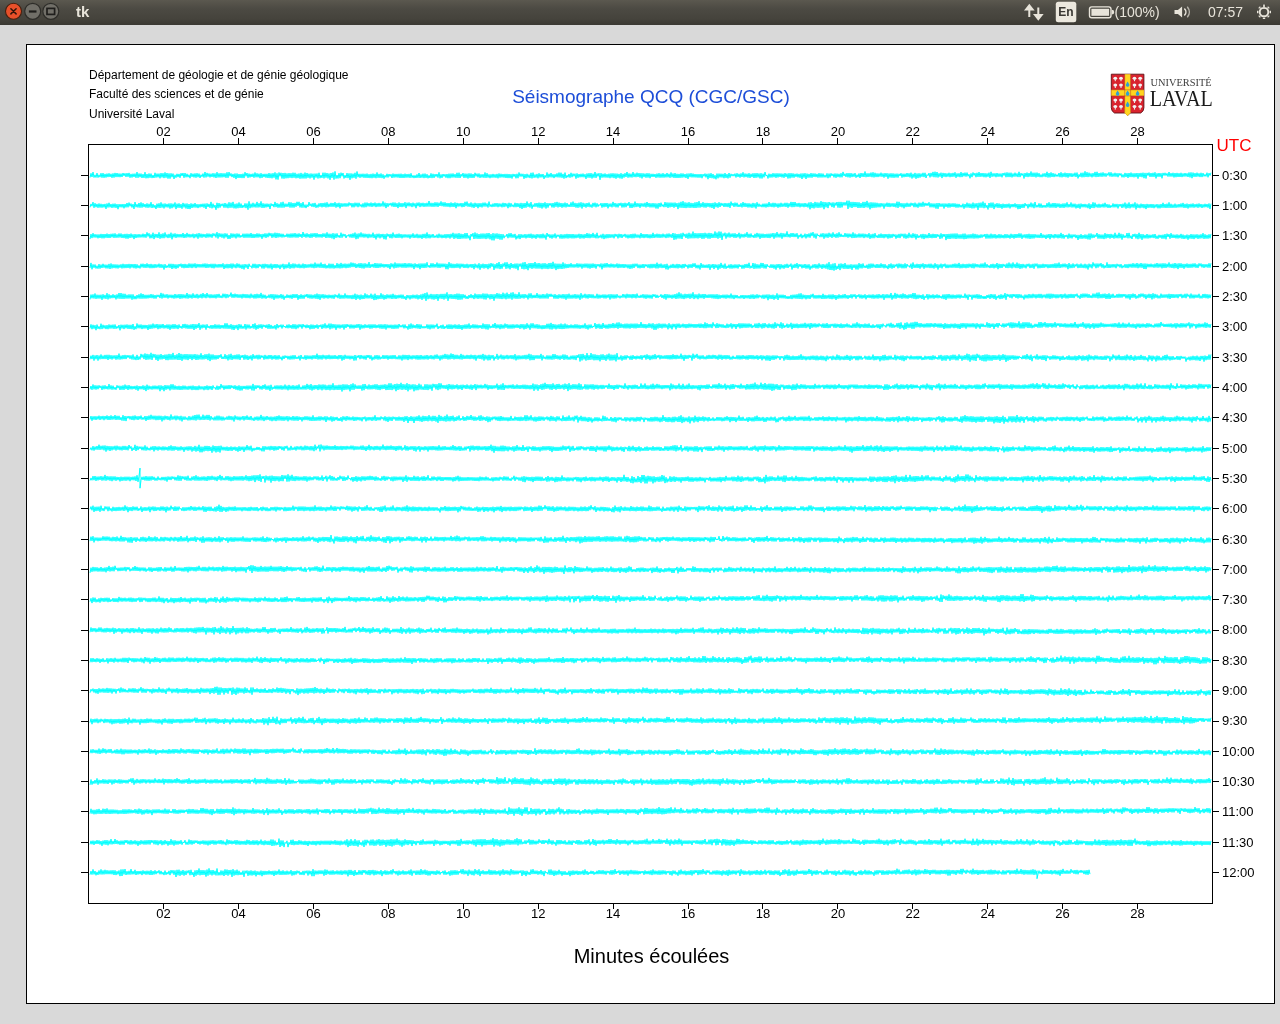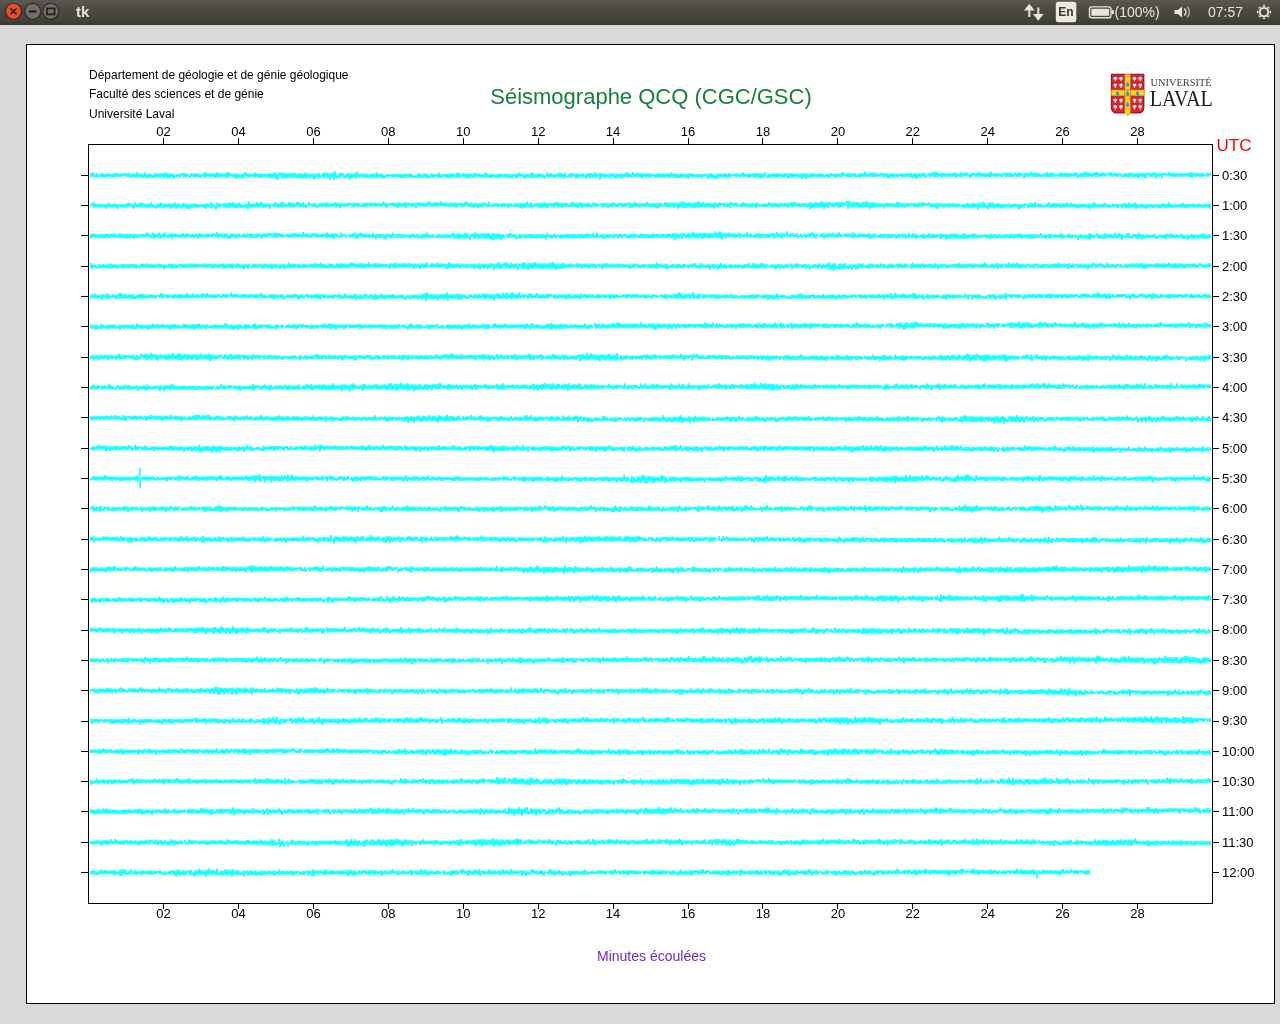--- a/index.html
+++ b/index.html
@@ -1,20 +1,20 @@
 <!DOCTYPE html>
 <html><head><meta charset="utf-8"><style>
 html,body{margin:0;padding:0;width:1280px;height:1024px;overflow:hidden}
 body{background:#d9d9d9;font-family:"Liberation Sans",sans-serif}
 #topbar{position:absolute;left:0;top:0;width:1280px;height:25px;
  background:linear-gradient(180deg,#5b584f 0%,#4c4a43 35%,#45433c 75%,#3b3933 100%)}
 #win{position:absolute;left:26px;top:44px;width:1249px;height:960px;background:#fff;border:1px solid #000;box-sizing:border-box}
 #hdr{position:absolute;left:89px;top:66.2px;font-size:12px;line-height:19.2px;color:#000;white-space:pre}
-#title{position:absolute;left:651px;top:86px;transform:translateX(-50%);font-size:22px;line-height:21.4px;color:#15803d;white-space:nowrap}
-#xlab{position:absolute;left:651.5px;top:946.9px;transform:translateX(-50%);font-size:14px;line-height:18.2px;color:#6d28d9;white-space:nowrap}
+#title{position:absolute;left:651px;top:86px;transform:translateX(-50%);font-size:19px;line-height:21.4px;color:#1d4ed8;white-space:nowrap}
+#xlab{position:absolute;left:651.5px;top:946.9px;transform:translateX(-50%);font-size:20px;line-height:18.2px;color:#000000;white-space:nowrap}
 svg{position:absolute;left:0;top:0}
 text{font-family:"Liberation Sans",sans-serif}
 .tl{font-size:13px;fill:#000}
 .utc{font-size:17px;fill:#ff0000}
 .univ{font-family:"Liberation Serif",serif;font-size:10px;fill:#3c3c3c}
 .laval{font-family:"Liberation Serif",serif;font-size:23.5px;fill:#1a1a1a}
 .bt{font-size:14px;fill:#e8e4da}
 </style></head>
 <body>
 <div id="win"></div>

